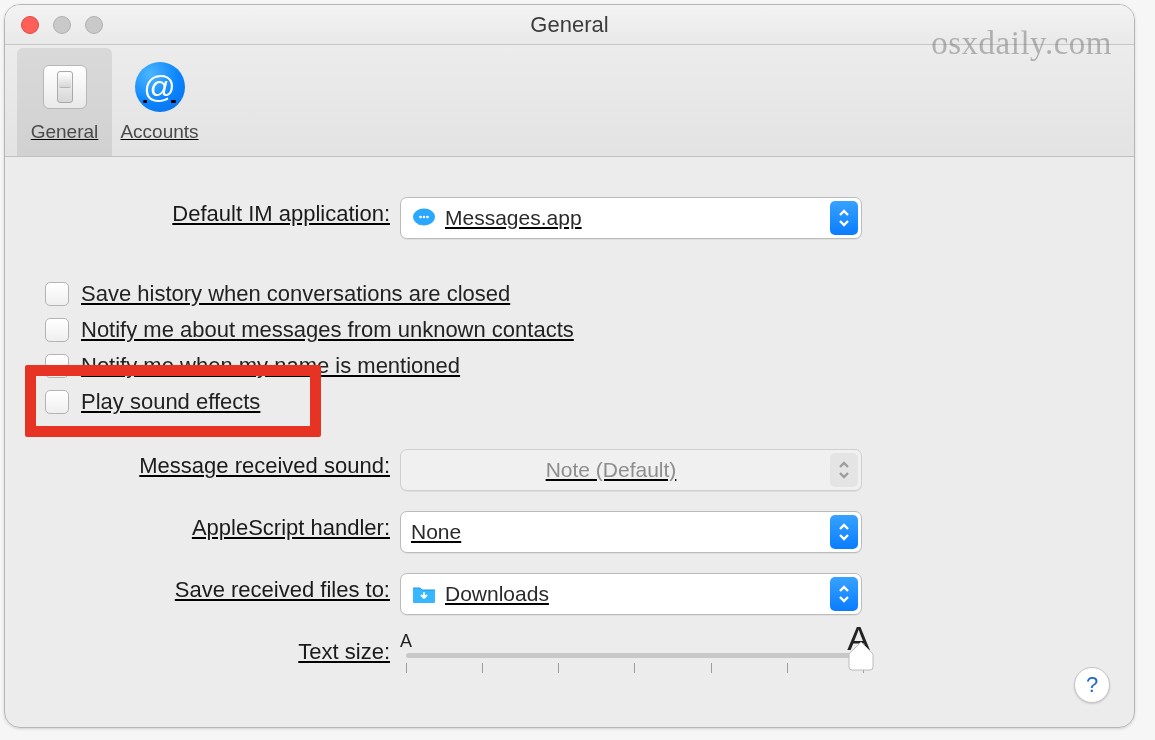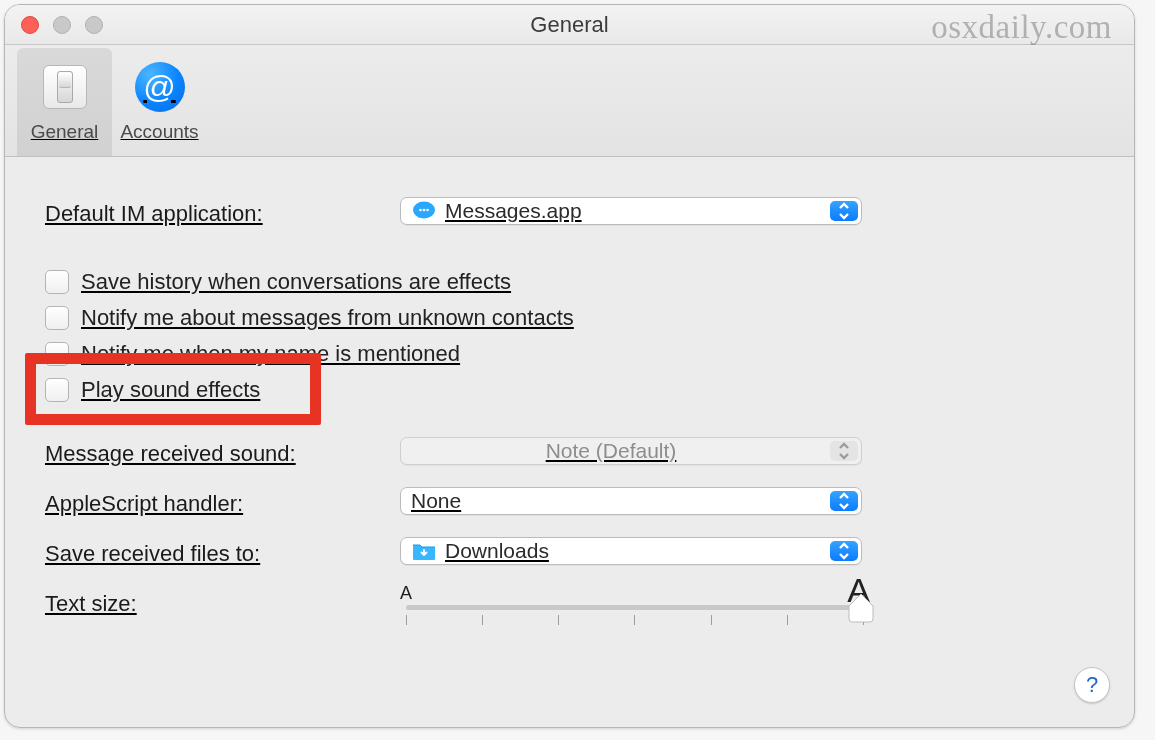--- a/index.html
+++ b/index.html
@@ -36,21 +36,21 @@
     width: 18px; height: 18px; border-radius: 50%;
     background: #c9c9c9; border: 1px solid #b0b0b0;
   }
   .tl.close { background: #fe5f57; border-color: #df4b43; }
   .title {
     position: absolute; left: 0; right: 0; text-align: center;
     font-size: 22px; color: #3c3c3c;
     pointer-events: none;
   }
   .watermark {
-    position: absolute; right: 22px; top: 4px;
+    position: absolute; right: 22px; top: 20px;
     font-size: 33px; color: #5e5e5e; opacity: .42;
     font-family: Georgia, "Times New Roman", serif;
     letter-spacing: .5px;
   }
   
   .toolbar {
     height: 112px;
     background: linear-gradient(#ececec, #e3e3e3);
     border-bottom: 1px solid #c0c0c0;
     display: flex; align-items: flex-end;
@@ -96,29 +96,29 @@
   
   .content {
     padding: 40px 40px 0 40px;
     font-size: 22px; color: #222;
   }
   .row {
     display: flex; align-items: flex-start;
     margin-bottom: 20px;
   }
   .label {
-    width: 355px; text-align: left;
+    width: 355px; text-align: right;
     padding-right: 10px; padding-top: 4px;
     color: #1a1a1a;
   }
   .field { flex: 1; position: relative; }
   
   .popup {
     position: relative;
-    width: 462px; height: 28px;
+    width: 462px; height: 42px;
     background: #fff;
     border: 1px solid #bbb; border-radius: 7px;
     display:flex; align-items:center; padding: 0 50px 0 10px;
     font-size: 21px; color: #2a2a2a;
     box-shadow: 0 1px 0 rgba(0,0,0,.05);
   }
   .popup.disabled {
     background: #f0f0f0; color: #8d8d8d;
     border-color: #cfcfcf;
     justify-content: center;
@@ -247,21 +247,21 @@
         </div>
       </div>
     </div>
 
     <div style="height:22px"></div>
 
     <div class="row">
       <div class="field" style="position:relative">
         <div class="cbrow">
           <div class="cb"></div>
-          <span class="cbtext">Save history when conversations are effects</span>
+          <span class="cbtext">Save history when conversations are closed</span>
         </div>
         <div class="cbrow">
           <div class="cb"></div>
           <span class="cbtext">Notify me about messages from unknown contacts</span>
         </div>
         <div class="cbrow">
           <div class="cb"></div>
           <span class="cbtext">Notify me when my name is mentioned</span>
         </div>
         <div class="cbrow" style="margin-bottom:14px">

